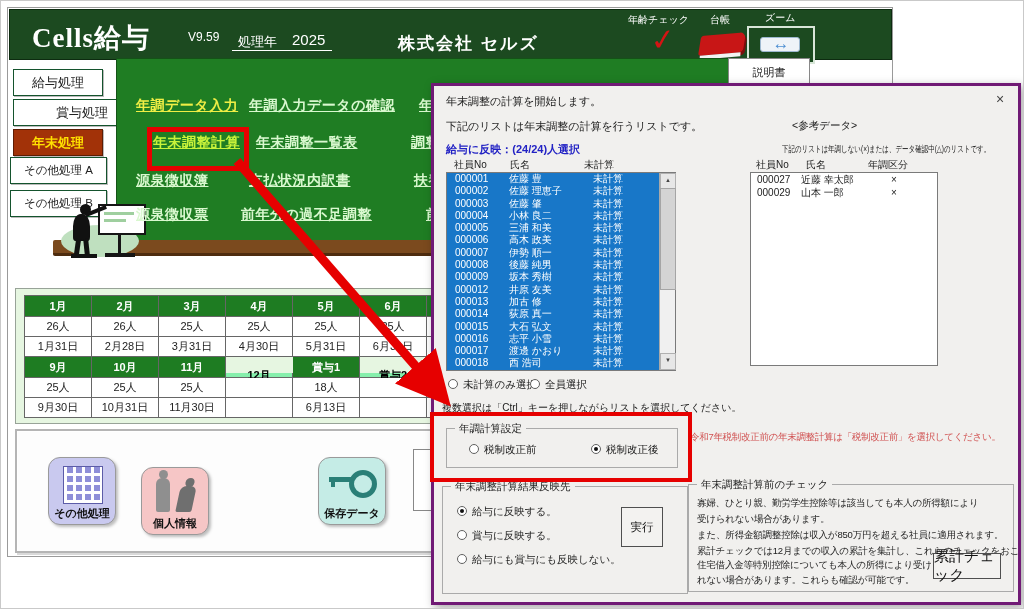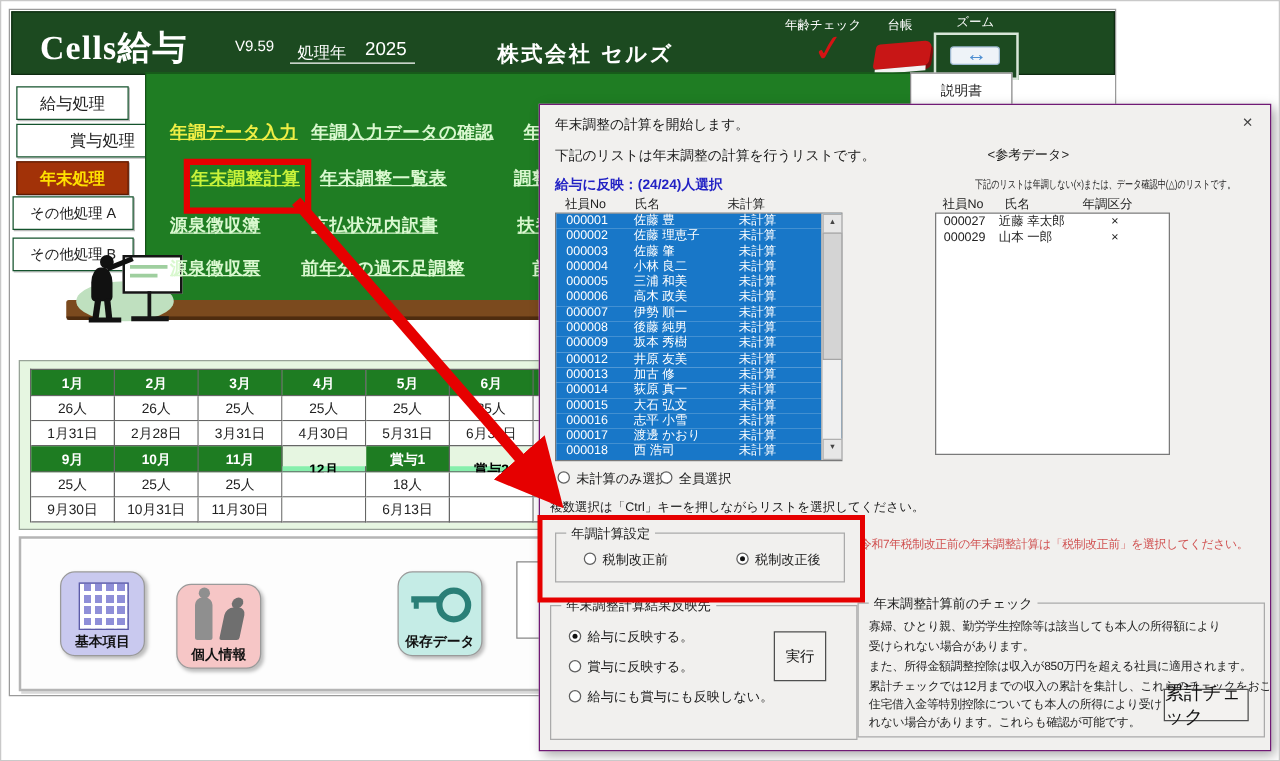--- a/index.html
+++ b/index.html
@@ -74,21 +74,21 @@
   .t1 .p2{position:absolute;left:36px;top:18px;width:16px;height:26px;background:#6f6f6f;border-radius:6px 6px 2px 2px;transform:skewX(-12deg);}
   .t1 .p2::before{content:"";position:absolute;left:4px;top:-8px;width:9px;height:9px;border-radius:50%;background:#6f6f6f;}
   .t2 .ladder{position:absolute;left:18px;top:8px;width:26px;height:40px;border-left:3px solid #6f6f6f;border-right:3px solid #6f6f6f;
               background:repeating-linear-gradient(0deg,#6f6f6f 0 3px,rgba(0,0,0,0) 3px 10px);}
   .t2 .ladder::before{content:"";position:absolute;left:8px;top:-7px;width:8px;height:8px;border-radius:50%;background:#444;}
   .t3 .ring{position:absolute;left:30px;top:12px;width:18px;height:18px;border:5px solid #2a7f77;border-radius:50%;}
   .t3 .bar{position:absolute;left:10px;top:19px;width:24px;height:5px;background:#2a7f77;}
   .t3 .bar::after{content:"";position:absolute;left:2px;top:4px;width:4px;height:6px;background:#2a7f77;}
   #partialbox{left:412px;top:448px;width:80px;height:60px;background:#fff;border:1px solid #888;}
   
-  #dialog{left:430px;top:82px;width:584px;height:516px;background:#f1f0ee;border:1px solid #701a75;
+  #dialog{left:430px;top:82px;width:584px;height:516px;background:#f1f0ee;border:3px solid #701a75;
           box-shadow:3px 3px 9px rgba(0,0,0,.35);z-index:20;overflow:hidden;color:#1a1a1a;}
   .d-title{left:12px;top:8px;font-size:11px;}
   .d-close{left:556px;top:4px;width:20px;height:18px;font-size:14px;color:#444;text-align:center;line-height:18px;cursor:pointer;}
   .d-cap{left:12px;top:33px;font-size:11px;}
   .d-blue{left:12px;top:56px;font-size:11px;font-weight:bold;color:#2222c4;}
   .d-h{font-size:10px;color:#222;top:72px;}
   #llist{left:12px;top:86px;width:228px;height:197px;background:#fff;border:1px solid #7a7a7a;}
   .lrow{position:relative;height:12.3px;background:#1877c8;color:#fff;font-size:10px;line-height:12.3px;white-space:nowrap;}
   .lrow span{position:absolute;}
   .c-no{left:8px;} .c-name{left:62px;} .c-st{left:146px;}
@@ -220,21 +220,21 @@
         <div class="mc"></div>
         <div class="mc">6月13日</div>
         <div class="mc"></div>
         <div class="mc"></div>
       </div>
   </div>
 
   <div class="abs" id="iconpanel">
       <div class="tile t0" style="left:31px;top:26px;">
         <div class="pic"></div>
-        <div class="lbl">基本項目</div>
+        <div class="lbl">その他処理</div>
       </div>
       <div class="tile t1" style="left:124px;top:26px;margin-top:10px;">
         <div class="p1"></div>
         <div class="p2"></div>
         <div class="lbl">個人情報</div>
       </div>
       <div class="tile t3" style="left:301px;top:26px;">
         <div class="ring"></div>
         <div class="bar"></div>
         <div class="lbl">保存データ</div>

